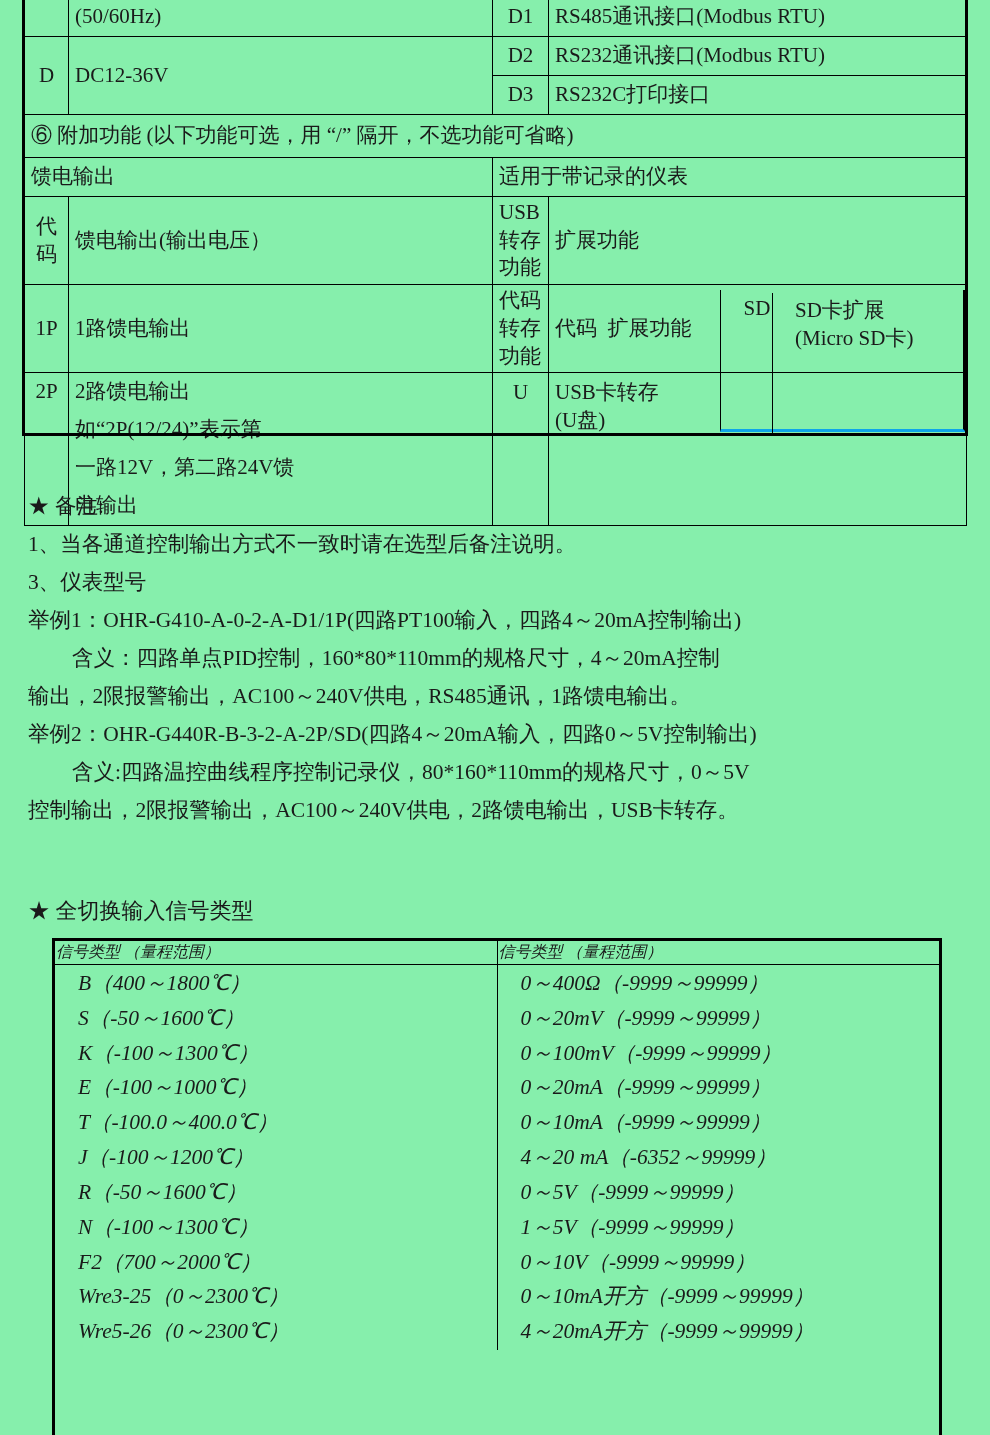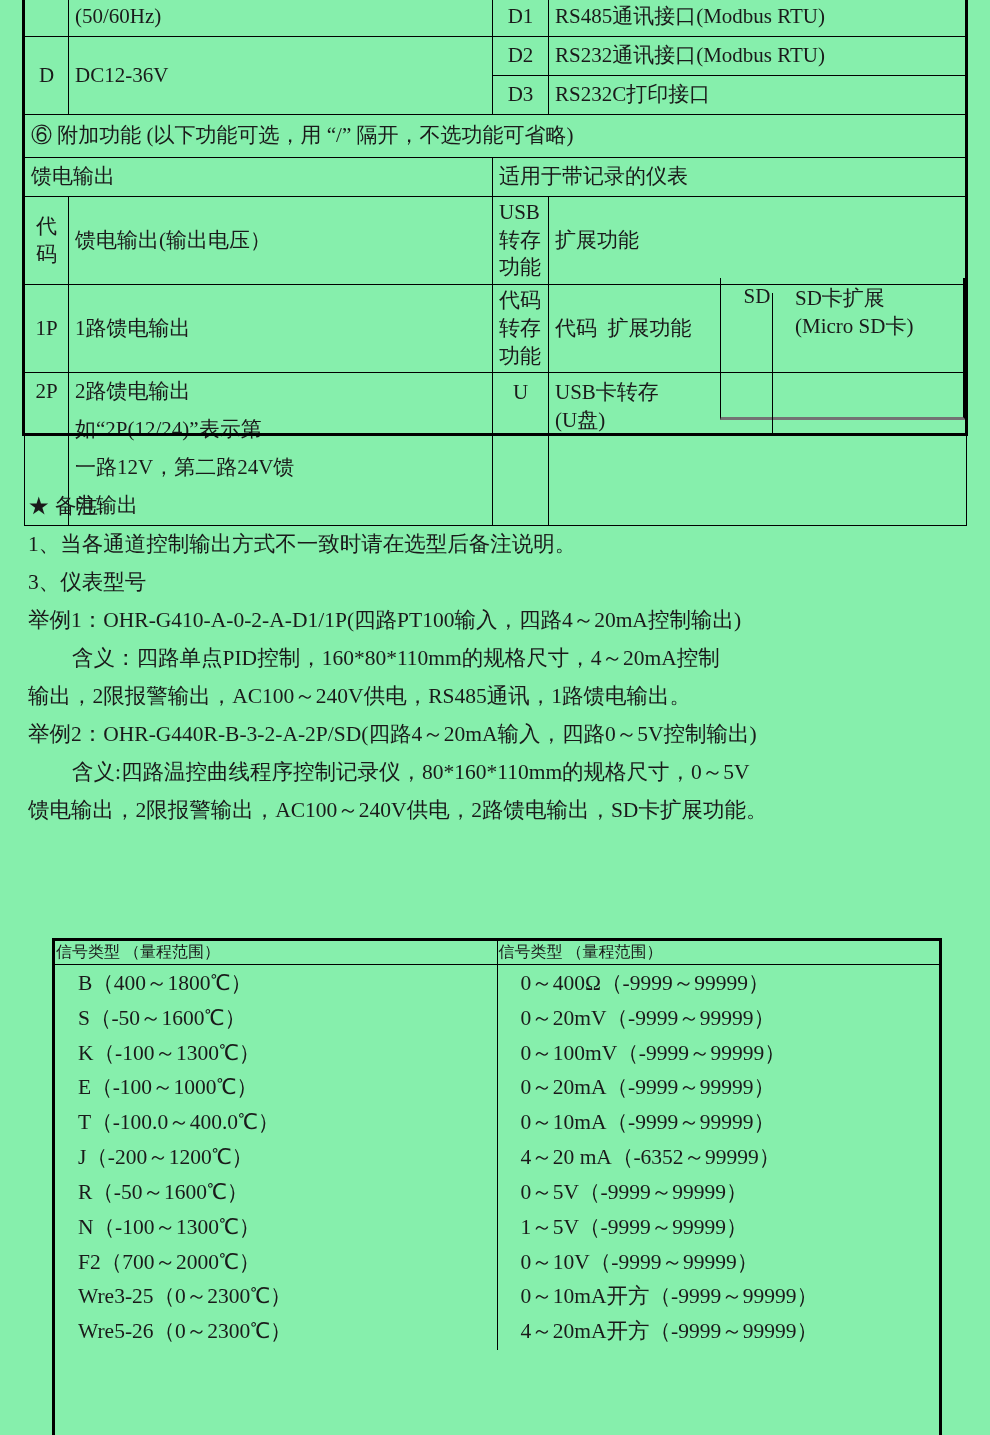--- a/index.html
+++ b/index.html
@@ -84,21 +84,21 @@
     position: absolute;
     left: 52px;
     top: 938px;
     width: 890px;
     border: 3px solid #000;
     box-sizing: border-box;
     overflow: hidden;
     height: 500px;
   }
   .sig-wrap table { width: 100%; border-collapse: collapse; table-layout: fixed; }
-  .sig-wrap td { border: 1px solid #000; }
+  .sig-wrap td { border: 1px solid #000; font-style: italic; }
   .colL { width: 50%; }
   .colR { width: 50%; }
 </style>
 </head>
 <body>
 
 <div class="page">
 
   <table class="grid table-top">
     <colgroup>
@@ -165,21 +165,21 @@
       <td class="nb-top nb-bottom"></td>
       <td class="nb-top nb-bottom">一路12V，第二路24V馈</td>
     </tr>
     <tr>
       <td class="nb-top"></td>
       <td class="nb-top">电输出</td>
     </tr>
   </tbody>
     </table>
 
-  <div style="position:absolute; left:720px; top:278px; width:246px; height:142px; border-left:1px solid #000; border-right:3px solid #000; border-bottom:3px solid #737373; box-sizing:border-box; padding:6px 0 0 10px;">
+  <div style="position:absolute; left:720px; top:290px; width:246px; height:142px; border-left:1px solid #000; border-right:3px solid #000; border-bottom:3px solid #0ea5e9; box-sizing:border-box; padding:6px 0 0 10px;">
     <div style="display:flex;">
       <div style="width:52px; text-align:center; font-size:21px;">SD</div>
       <div style="font-size:21px; line-height:1.35; padding-left:12px;">
         <div>SD卡扩展</div>
         <div>(Micro SD卡)</div>
       </div>
     </div>
   </div>
   <div style="position:absolute; left:772px; top:293px; width:1px; height:142px; background:#000;"></div>
 
@@ -187,44 +187,45 @@
 
   <div class="remarks">
     <p>★ 备注:</p>
     <p>1、当各通道控制输出方式不一致时请在选型后备注说明。</p>
     <p>3、仪表型号</p>
     <p class="ex">举例1：OHR-G410-A-0-2-A-D1/1P(四路PT100输入，四路4～20mA控制输出)</p>
     <p class="indent2 ex">含义：四路单点PID控制，160*80*110mm的规格尺寸，4～20mA控制</p>
     <p class="ex">输出，2限报警输出，AC100～240V供电，RS485通讯，1路馈电输出。</p>
     <p class="ex">举例2：OHR-G440R-B-3-2-A-2P/SD(四路4～20mA输入，四路0～5V控制输出)</p>
     <p class="indent2 ex">含义:四路温控曲线程序控制记录仪，80*160*110mm的规格尺寸，0～5V</p>
-    <p class="ex">馈电输出，2限报警输出，AC100～240V供电，2路馈电输出，SD卡扩展功能。</p>
+    <p class="ex">控制输出，2限报警输出，AC100～240V供电，2路馈电输出，USB卡转存。</p>
   </div>
 
+  <div class="star-head">★  全切换输入信号类型</div>
 
   <div class="sig-wrap">
     <table>
       <colgroup>
           <col class="colL">
           <col class="colR">
         </colgroup>
       <tbody>
           <tr>
         <td class="hdr" style="border-top:none;border-left:none;">信号类型 （量程范围）</td>
         <td class="hdr" style="border-top:none;border-right:none;">信号类型 （量程范围）</td>
       </tr>
       <tr>
         <td class="listcell" style="border-left:none;border-bottom:none;">
           <ul class="siglist">
             <li>B（400～1800℃）</li>
             <li>S（-50～1600℃）</li>
             <li>K（-100～1300℃）</li>
             <li>E（-100～1000℃）</li>
             <li>T（-100.0～400.0℃）</li>
-            <li>J（-200～1200℃）</li>
+            <li>J（-100～1200℃）</li>
             <li>R（-50～1600℃）</li>
             <li>N（-100～1300℃）</li>
             <li>F2（700～2000℃）</li>
             <li>Wre3-25（0～2300℃）</li>
             <li>Wre5-26（0～2300℃）</li>
           </ul>
         </td>
         <td class="listcell" style="border-right:none;border-bottom:none;margin-left:28px;">
           <ul class="siglist">
             <li>0～400Ω（-9999～99999）</li>

